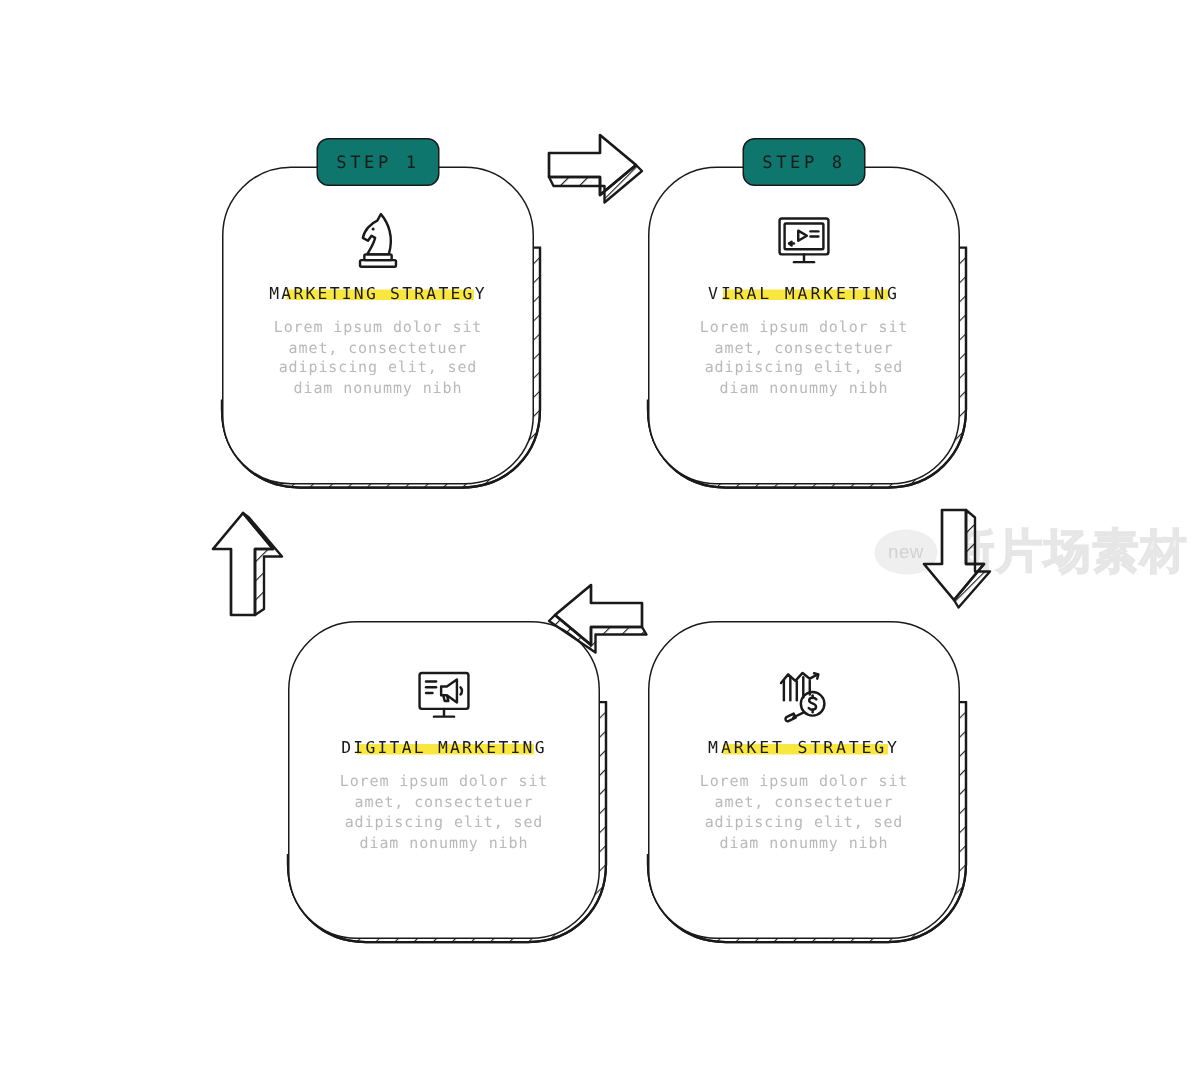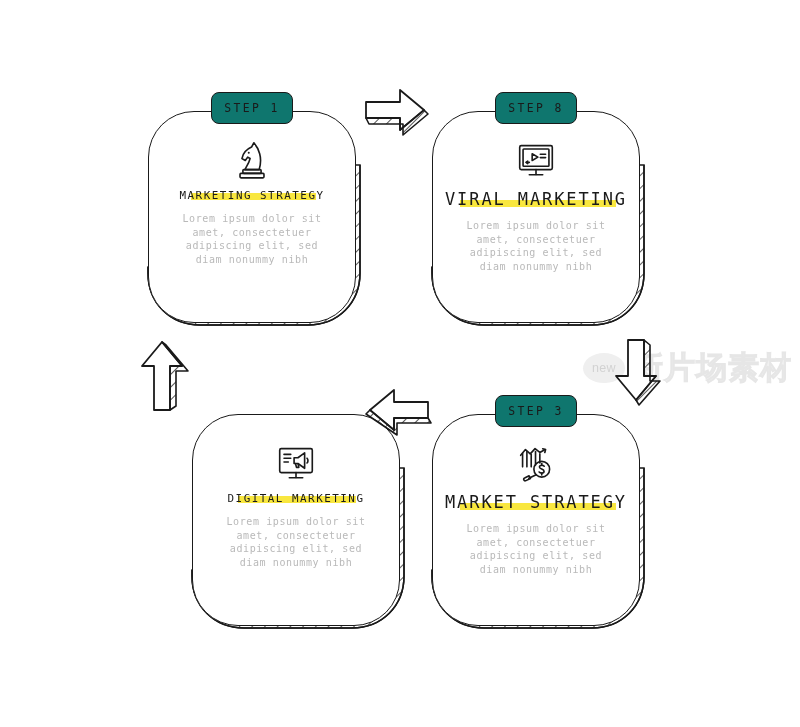--- a/index.html
+++ b/index.html
@@ -78,21 +78,21 @@
     position:absolute;
     left:8%;right:6%;
     bottom:2px;
     height:7px;
     background:#f9e73f;
     z-index:0;
   }
   .card-title{
     position:relative;z-index:1;
     font-family:"DejaVu Sans Mono","Liberation Mono",monospace;
-    font-size:17px;
+    font-size:11px;
     letter-spacing:1.9px;
     color:#1a1a1a;
     white-space:nowrap;
     font-weight:normal;
   }
   .card-title.tight{font-size:10.9px;letter-spacing:1.5px;}
   .card-desc{
     font-family:"DejaVu Sans Mono","Liberation Mono",monospace;
     font-size:10px;
     line-height:13.6px;
@@ -238,23 +238,20 @@
       <div class="title-wrap">
         <div class="title-hl"></div>
         <div class="card-title">MARKET STRATEGY</div>
       </div>
       <div class="card-desc">Lorem ipsum dolor sit
 amet, consectetuer
 adipiscing elit, sed
 diam nonummy nibh</div>
     </div>
   </div>
-  <div class="badge" style="left:495px;top:395px;">
-    <span>STEP 3</span>
-  </div>
 
   <div class="card" style="left:148px;top:414px;margin-left:44px;">
     <svg class="shadow-svg" width="224" height="228" viewBox="0 0 224 228">
       <path d="M4,160 L4,166 C4,196 26,218 56,218 L164,218 C194,218 216,196 216,166 L216,58" fill="none" stroke="#1a1a1a" stroke-width="1.5"></path>
       <path d="M4,160 L4,166 C4,196 26,218 56,218 L164,218 C194,218 216,196 216,166 L216,58
                L208,58 L208,166 C208,190 190,210 164,210 L56,210 C30,210 12,190 12,166 L12,160 Z" fill="url(#hatchA)" fill-opacity="0.95" stroke="#1a1a1a" stroke-width="1.5"></path>
     </svg>
     <div class="card-body"></div>
     <div class="card-inner">
       <div class="card-icon">

